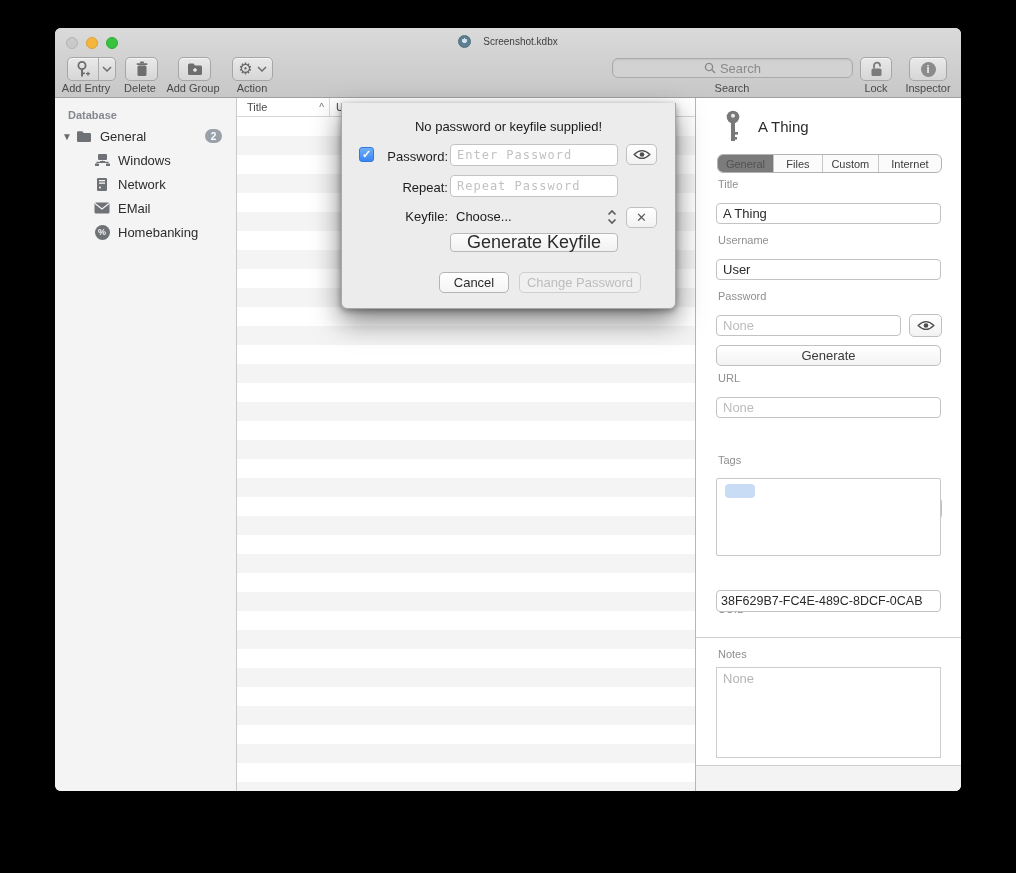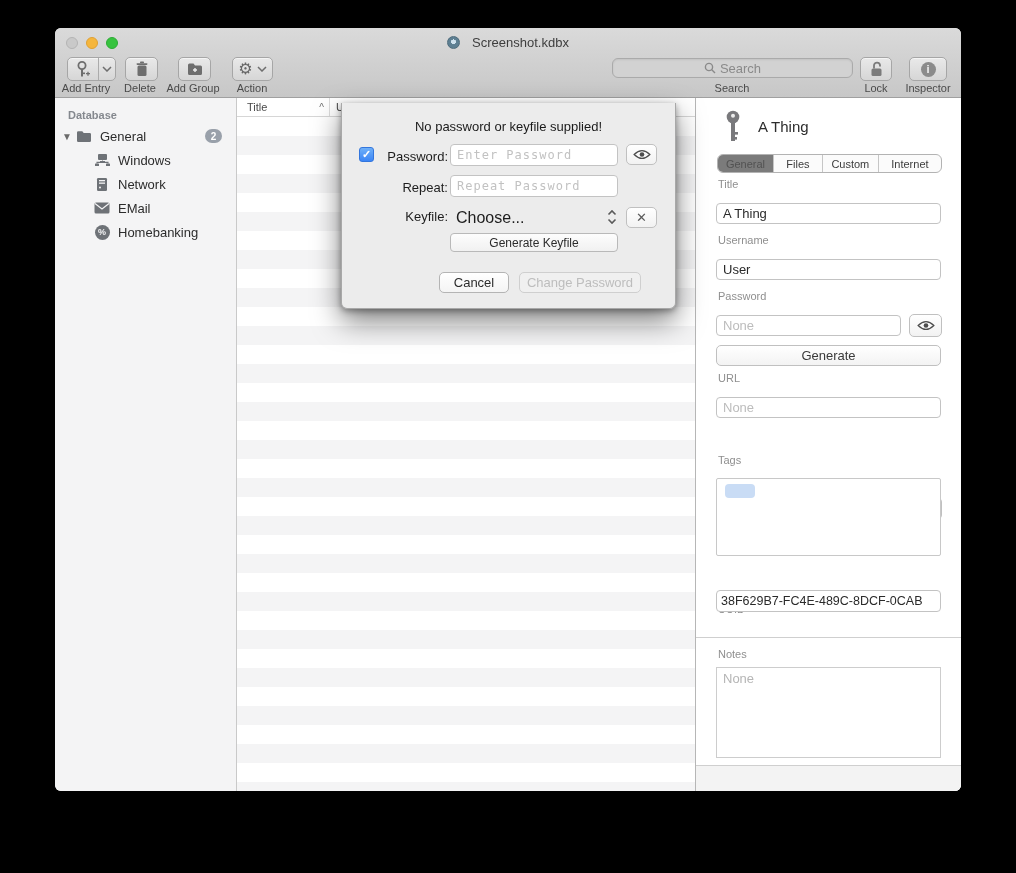--- a/index.html
+++ b/index.html
@@ -10,21 +10,21 @@
             border-radius:6px; overflow:hidden; background:#ececec; }
 
   
   .toolbar { position:absolute; top:0; left:0; right:0; height:70px;
              background:linear-gradient(#dadada,#c7c7c7); border-bottom:1px solid #a0a0a0; z-index:5; }
   .tl { position:absolute; top:9px; width:12px; height:12px; border-radius:50%; }
   .tl.close { left:11px; background:#c9c9c9; border:1px solid #b4b4b4; }
   .tl.min   { left:31px; background:#f5b63d; border:1px solid #dfa134; }
   .tl.zoom  { left:51px; background:#37c33f; border:1px solid #2dab35; }
   .win-title { position:absolute; top:7px; left:250px; right:250px; display:flex; justify-content:center; align-items:center; gap:12px;
-               font-size:13px; color:#3e3e3e; }
+               font-size:10px; color:#3e3e3e; }
   .doc-icon { width:13px; height:13px; border-radius:50%; background:radial-gradient(circle at 50% 45%, #cfe2ee 0 30%, #5d7f92 31% 100%); border:1px solid #4d6b7c; }
 
   .tbtn { position:absolute; top:29px; height:24px; border:1px solid #a6a6a6; border-radius:5px;
           background:linear-gradient(#e9e9e9,#d6d6d6); display:flex; align-items:center; justify-content:center; box-shadow:inset 0 1px 0 rgba(255,255,255,.5); }
   .tbtn .seg { height:100%; display:flex; align-items:center; justify-content:center; }
   .tbtn .seg + .seg { border-left:1px solid #ababab; }
   .tlabel { position:absolute; top:54px; font-size:11px; color:#4a4a4a; text-align:center; }
   .gear-glyph { font-family:"DejaVu Sans",sans-serif; font-size:16px; color:#686868; line-height:1; }
   .chev { width:10px; height:6px; }
 
@@ -91,24 +91,24 @@
   .sheet-msg { position:absolute; top:16px; left:0; right:0; text-align:center; font-size:13px; color:#1a1a1a; }
   .s-label { position:absolute; left:30px; width:76px; text-align:right; font-size:13px; color:#1d1d1d; }
   .s-field { position:absolute; left:108px; width:168px; height:22px; border:1px solid #c3c3c3; border-radius:4px;
              background:#fff; padding:0 6px; font-family:"DejaVu Sans Mono",monospace; font-size:12px; letter-spacing:1px; color:#2a2a2a; }
   .s-field::placeholder { color:#c2c2c2; }
   .s-sqbtn { position:absolute; left:284px; width:31px; height:21px; border:1px solid #c0c0c0; border-radius:5px;
              background:linear-gradient(#ffffff,#f2f2f2); display:flex; align-items:center; justify-content:center; }
   .check-blue { position:absolute; left:17px; top:44px; width:15px; height:15px; border-radius:3px;
                 background:linear-gradient(#6fb0f8,#3b85f5); border:1px solid #3376dd; color:#fff; font-size:11px; font-weight:bold;
                 display:flex; align-items:center; justify-content:center; }
-  .popup { position:absolute; left:114px; top:106px; font-size:16px; color:#1d1d1d; }
+  .popup { position:absolute; left:114px; top:106px; font-size:13px; color:#1d1d1d; }
   .updown { position:absolute; left:264px; top:105px; width:12px; height:18px; }
   .wide-btn { position:absolute; left:108px; top:130px; width:168px; height:19px; border:1px solid #b9b9b9; border-radius:4px;
-              background:linear-gradient(#fdfdfd,#f1f1f1); font-size:12px; color:#2c2c2c;
+              background:linear-gradient(#fdfdfd,#f1f1f1); font-size:18px; color:#2c2c2c;
               display:flex; align-items:center; justify-content:center; }
   .dlg-btn { position:absolute; top:169px; height:21px; border:1px solid #b4b4b4; border-radius:5px;
              background:linear-gradient(#ffffff,#f4f4f4); font-size:13px; color:#2c2c2c;
              display:flex; align-items:center; justify-content:center; }
   .dlg-btn.disabled { color:#bdbdbd; border-color:#cfcfcf; background:#f0f0f0; }
 
   svg { display:block; }
 </style>
 </head>
 <body>

